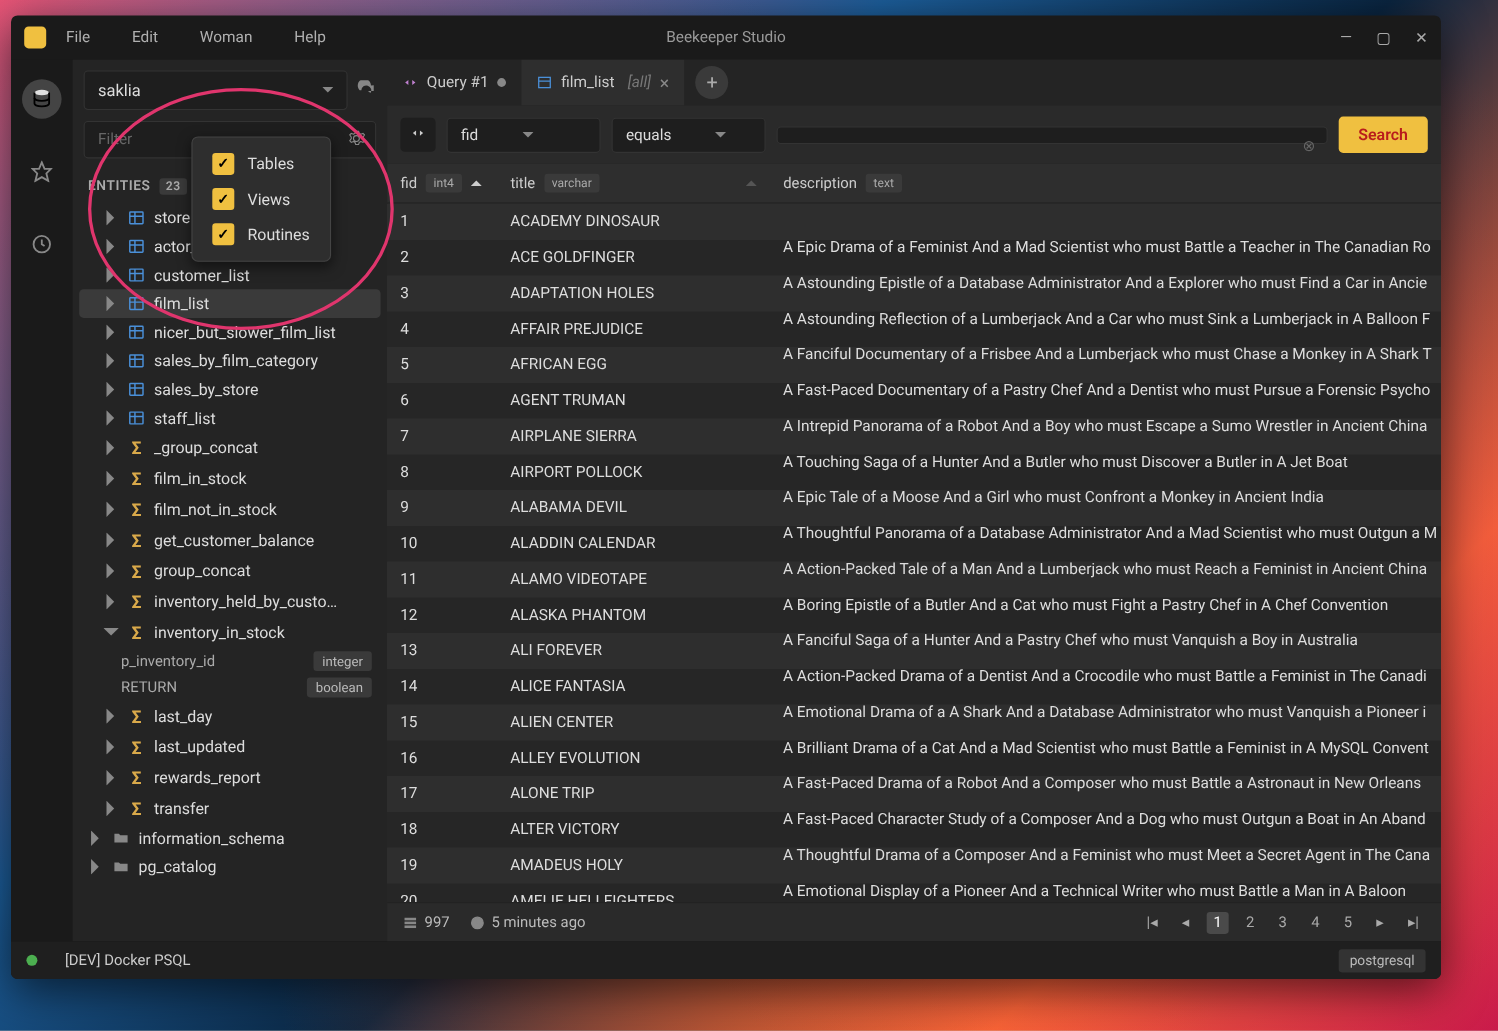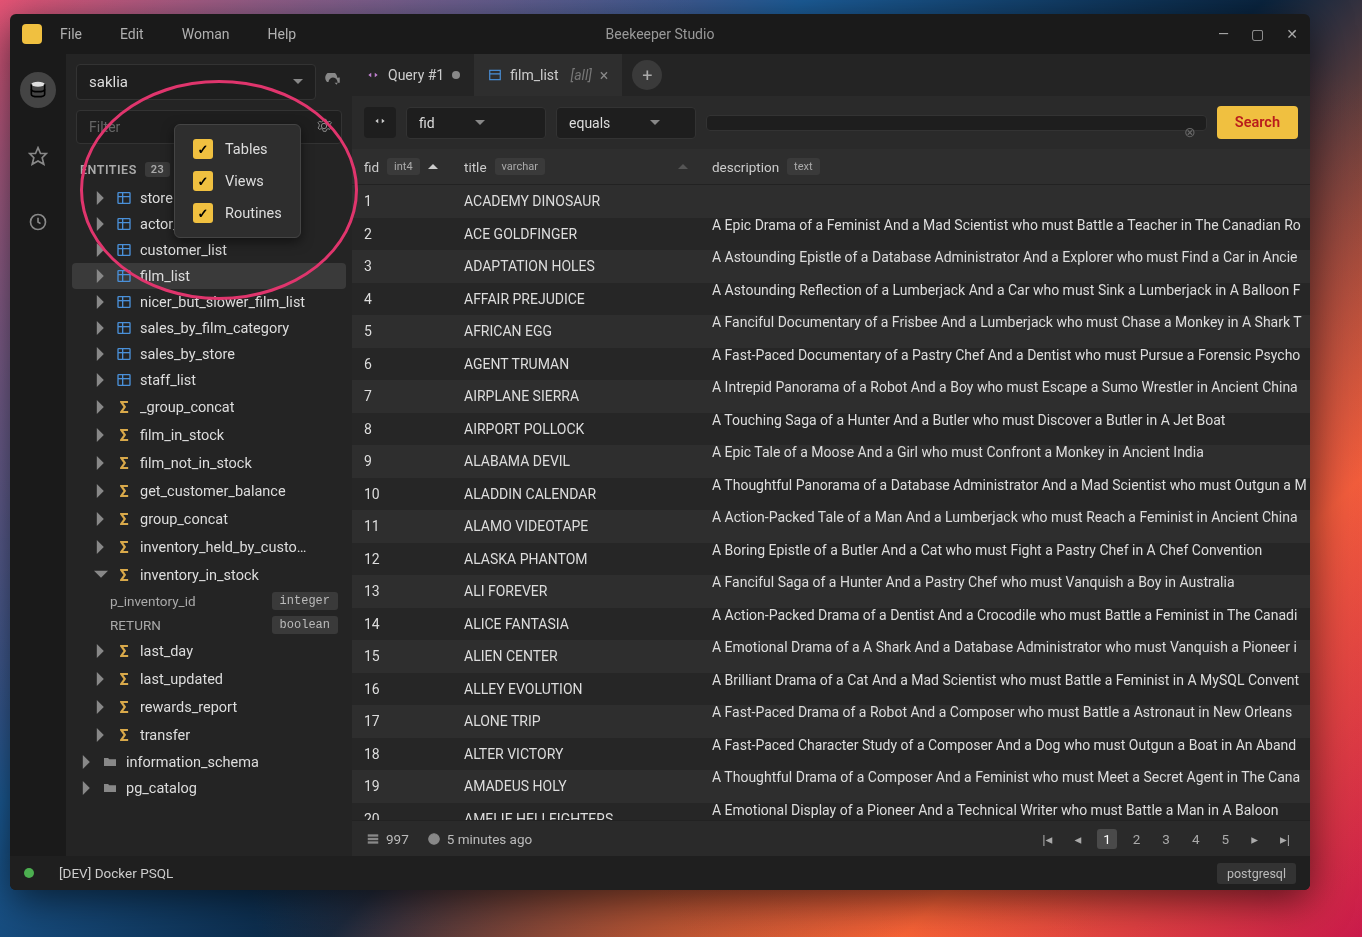--- a/index.html
+++ b/index.html
@@ -38,21 +38,21 @@
 .ent-head { display:flex; align-items:center; gap:8px; padding:8px 14px; color:#aaa; font-size:12.5px; font-weight:600; letter-spacing:0.5px; }
 .ent-count { background:#3a3a3a; border-radius:3px; padding:1px 6px; font-size:11px; }
 .tree { flex:1; overflow-y:auto; font-size:14.5px; color:#ddd; }
 .tree-item { display:flex; align-items:center; gap:8px; padding:4.5px 8px 4.5px 28px; cursor:pointer; white-space:nowrap; overflow:hidden; text-overflow:ellipsis; }
 .tree-item.selected { background:#3a3a3a; border-radius:4px; margin:0 6px; padding-left:22px; }
 .tree-item.schema { padding-left:14px; }
 .chev { width:14px; fill:#888; flex-shrink:0; }
 .chev.down { transform:rotate(90deg); }
 .ti-table { fill:#4a90d9; }
 .tree-sub { padding-left:44px; display:flex; align-items:center; justify-content:space-between; padding-right:14px; color:#aaa; font-size:13.5px; padding-top:3px; padding-bottom:3px; }
-.type-badge { background:#3a3a3a; border-radius:3px; padding:2px 8px; font-size:12px; color:#bbb;font-family:Liberation Mono, monospace; }
+.type-badge { background:#3a3a3a; border-radius:3px; padding:2px 8px; font-size:12px; color:#bbb; }
 
 .main { flex:1; background:#2a2a2a; display:flex; flex-direction:column; overflow:hidden; }
 .tabs { display:flex; align-items:center; background:#242424; height:42px; }
 .tab { display:flex; align-items:center; gap:8px; padding:0 14px; height:100%; color:#ccc; font-size:14px; cursor:pointer; }
 .tab.active { background:#2e2e2e; }
 .tab-icon-code { fill:#c080d0; }
 .tab-icon-table { fill:#4a90d9; }
 .tab-dirty { width:8px; height:8px; background:#888; border-radius:50%; }
 .tab-close { color:#888; font-size:16px; cursor:pointer; }
 .tab-add { width:30px; height:30px; display:flex; align-items:center; justify-content:center; background:#3a3a3a; border-radius:50%; margin-left:10px; color:#aaa; font-size:18px; cursor:pointer; }

